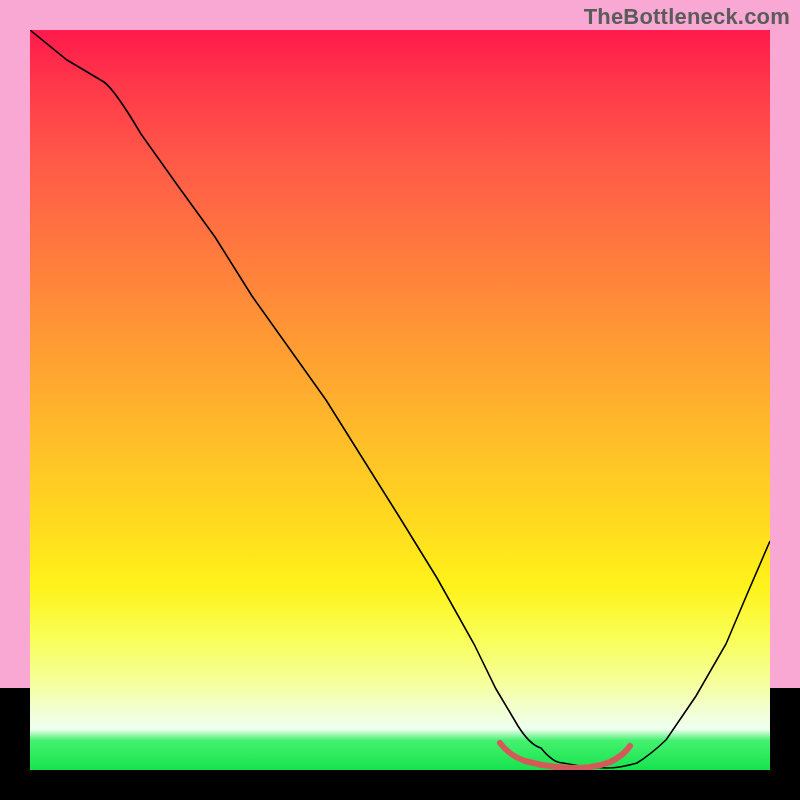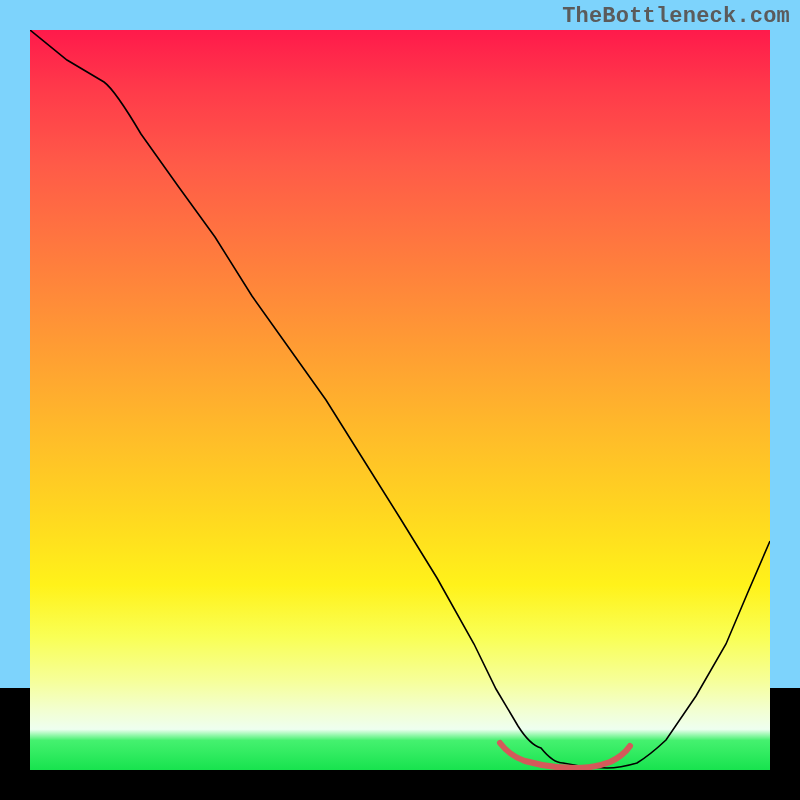--- a/index.html
+++ b/index.html
@@ -8,22 +8,21 @@
     width: 800px;
     height: 800px;
     background: #000;
     overflow: hidden;
     font-family: Arial, Helvetica, sans-serif;
   }
   .frame {
     position: relative;
     width: 800px;
     height: 688px;
-    background: #7dd3fc;
-    font-family: Liberation Mono, monospace;
+    background: #f9a8d4;
   }
   .watermark {
     position: absolute;
     top: 4px;
     right: 10px;
     color: #5b5b5b;
     font-size: 22px;
     font-weight: 600;
     letter-spacing: 0.2px;
     z-index: 3;

